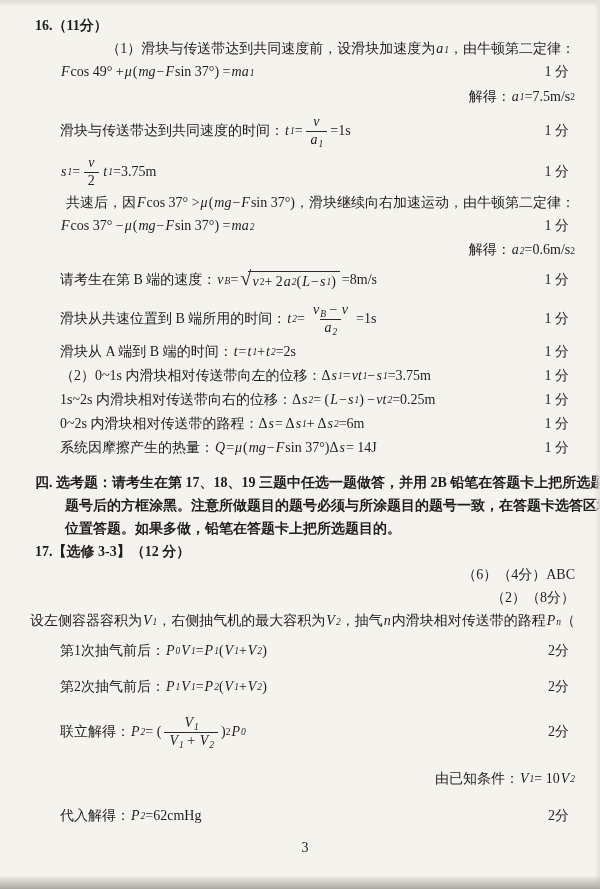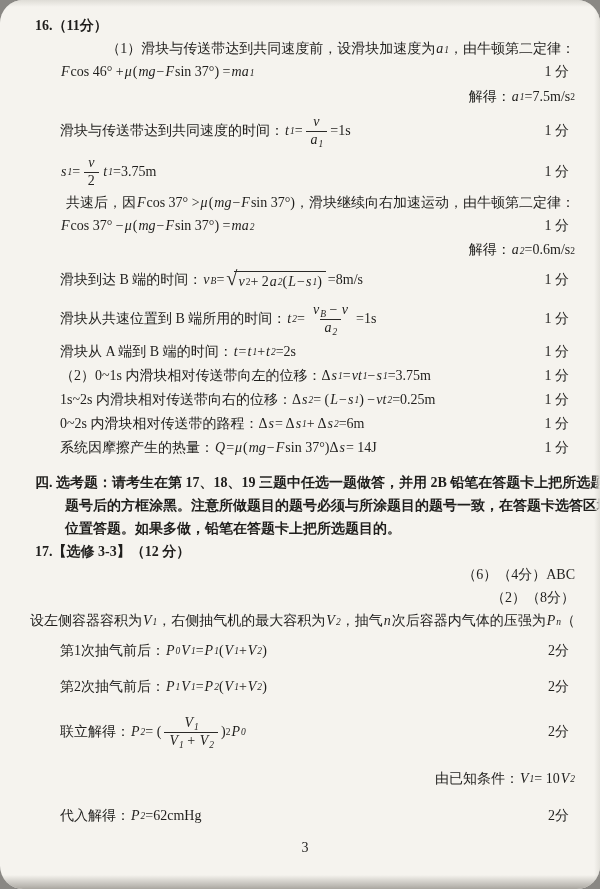--- a/index.html
+++ b/index.html
@@ -7,21 +7,20 @@
     position:relative;
     width:600px;height:889px;
     margin:0 auto;
     background:#f5f3ee;
     color:#1f1e1c;
     font-family:"Liberation Serif","DejaVu Serif",serif;
     font-size:14px;
     overflow:hidden;
     box-sizing:border-box;
     padding:14px 25px 0 35px;
-    border-radius:23px;
   }
   
   .scan-top{position:absolute;top:0;left:0;right:0;height:7px;
     background:linear-gradient(to bottom,#dedcd6,rgba(245,243,238,0));pointer-events:none;}
   .scan-bottom{position:absolute;bottom:0;left:0;right:0;height:14px;
     background:linear-gradient(to bottom,rgba(200,198,192,0),#bab7b1 80%,#a9a6a0);pointer-events:none;}
   .scan-right{position:absolute;top:0;right:0;bottom:0;width:6px;
     background:linear-gradient(to left,#e3e1db,rgba(245,243,238,0));pointer-events:none;}
 
   .line{display:flex;align-items:center;min-height:23px;line-height:1.15;}
@@ -65,21 +64,21 @@
       <span class="content">
           <span>（1）滑块与传送带达到共同速度前，设滑块加速度为 </span>
           <i class="mv">a</i>
           <sub>1</sub>
           <span>，由牛顿第二定律：</span>
         </span>
     </div>
     <div class="line ind">
       <span class="content">
           <i class="mv">F</i>
-          <span> cos 46° + </span>
+          <span> cos 49° + </span>
           <i class="mv">μ</i>
           <span>(</span>
           <i class="mv">mg</i>
           <span> − </span>
           <i class="mv">F</i>
           <span> sin 37°) = </span>
           <i class="mv">ma</i>
           <sub>1</sub>
         </span>
       <span class="score">1 分</span>
@@ -154,21 +153,21 @@
       <span class="content">
           <span>解得：</span>
           <i class="mv">a</i>
           <sub>2</sub>
           <span>=0.6m/s</span>
           <sup>2</sup>
         </span>
     </div>
     <div class="line ind h35">
       <span class="content">
-          <span>滑块到达 B 端的时间：</span>
+          <span>请考生在第 B 端的速度：</span>
           <i class="mv">v</i>
           <sub>B</sub>
           <span> = </span>
           <span class="sqrt">
             <span class="rad">√</span>
             <span class="radbody">
               <i class="mv">v</i>
               <sup>2</sup>
               <span> + 2</span>
               <i class="mv">a</i>
@@ -311,21 +310,21 @@
     <div class="line ind">
       <span class="content">
           <span>设左侧容器容积为</span>
           <i class="mv">V</i>
           <sub>1</sub>
           <span>，右侧抽气机的最大容积为</span>
           <i class="mv">V</i>
           <sub>2</sub>
           <span>，抽气</span>
           <i class="mv">n</i>
-          <span>次后容器内气体的压强为</span>
+          <span>内滑块相对传送带的路程</span>
           <i class="mv">P</i>
           <sub>n</sub>
           <span>（</span>
         </span>
     </div>
     <div class="line ind h36">
       <span class="content">
           <span>第1次抽气前后：</span>
           <i class="mv">P</i>
           <sub>0</sub>

